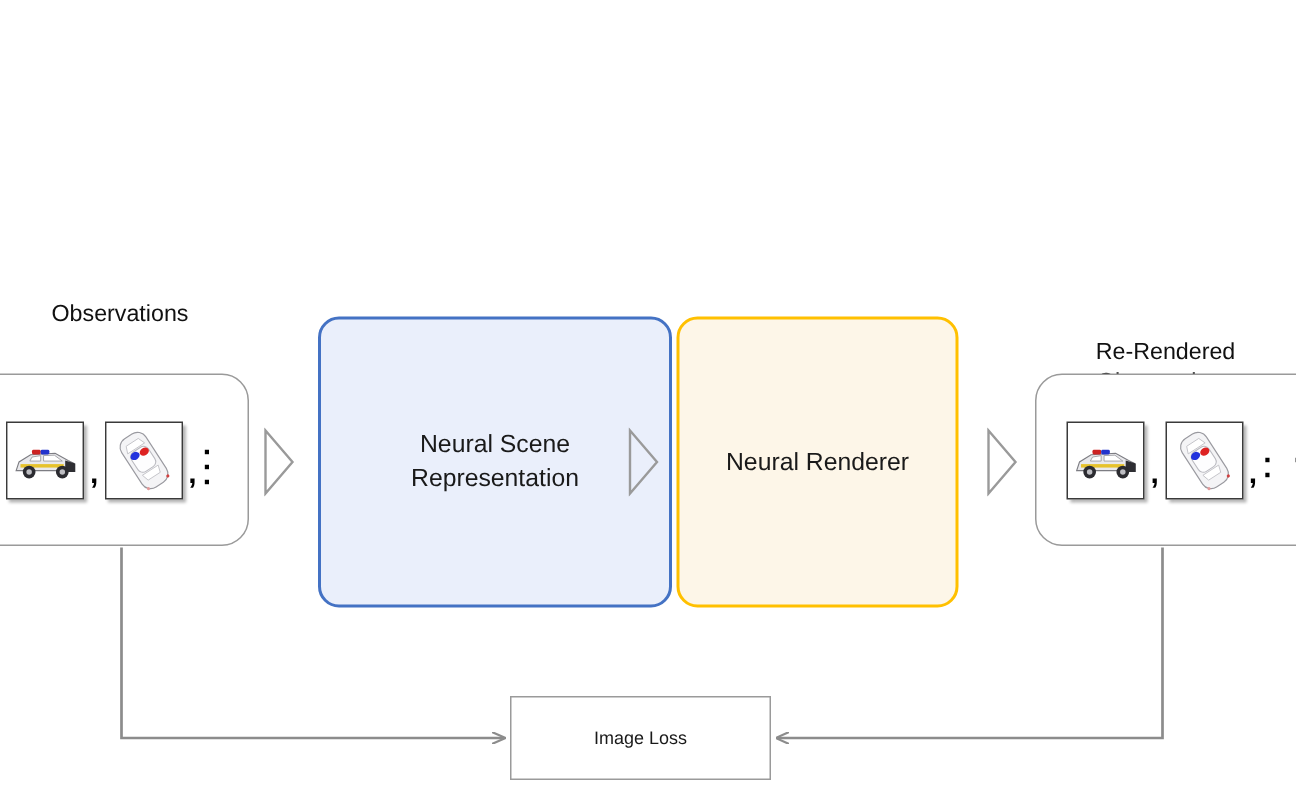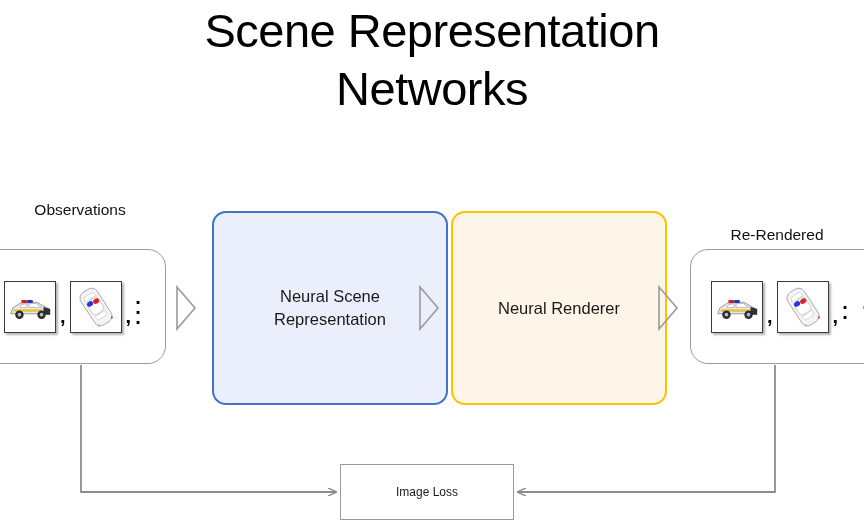--- a/index.html
+++ b/index.html
@@ -136,21 +136,21 @@
     left: 212px;
     top: 211px;
     width: 236px;
     height: 194px;
     border: 2.6px solid #4472c4;
     background: #eaeffb;
   }
   #box-neural-renderer {
     left: 451px;
     top: 211px;
-    width: 216px;
+    width: 188px;
     height: 194px;
     border: 2.6px solid #ffc000;
     background: #fdf6e8;
   }
 
   
   .tri {
     position: absolute;
     width: 22px;
     height: 46px;
@@ -184,22 +184,20 @@
     width: 864px;
     height: 524px;
     pointer-events: none;
   }
 </style>
 </head>
 <body>
 
 <div id="stage">
 
-  <div id="title">Scene Representation
-Networks</div>
 
   <div class="caption" id="caption-observations">Observations</div>
 
   <div class="caption" id="caption-rerendered">Re-Rendered
 Observations</div>
 
   <div class="obs-box" id="obs-box-left">
     <div class="obs-inner">
 
       <div class="thumb">

